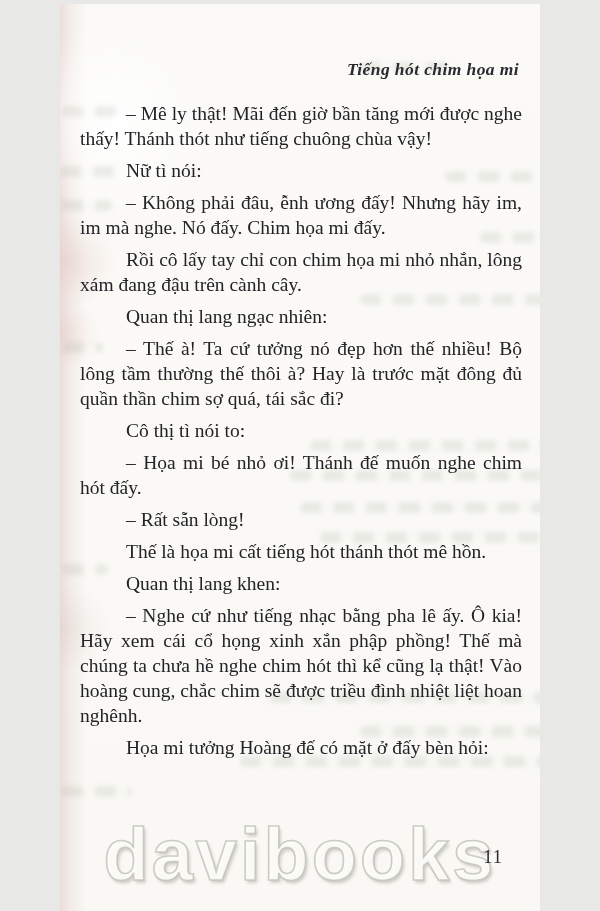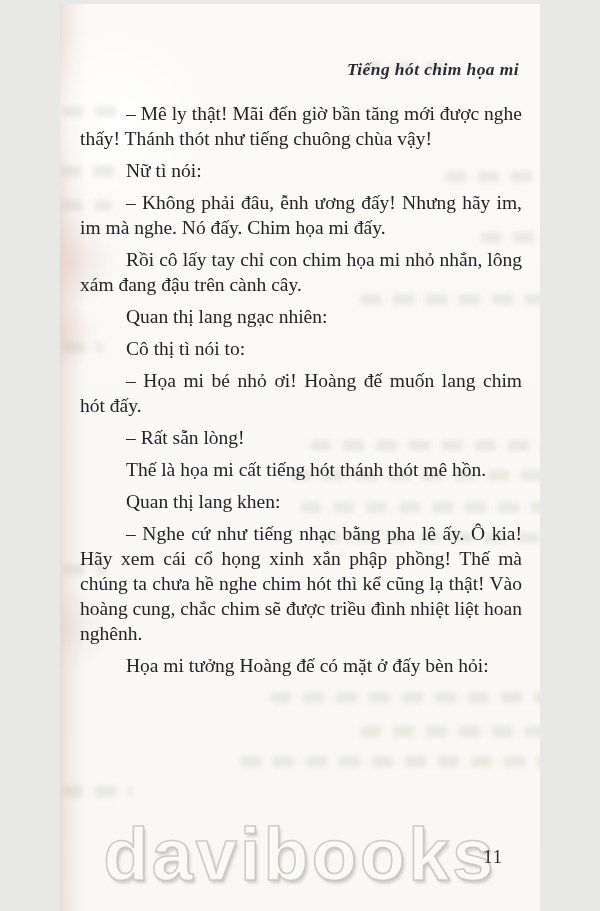--- a/index.html
+++ b/index.html
@@ -136,22 +136,23 @@
   <div class="bleed" style="top:782px; left:2px;   width:70px;"></div>
 
   <div class="running-head">Tiếng hót chim họa mi</div>
 
   <div class="body-text">
     <p>– Mê ly thật! Mãi đến giờ bần tăng mới được nghe thấy! Thánh thót như tiếng chuông chùa vậy!</p>
     <p>Nữ tì nói:</p>
     <p>– Không phải đâu, ễnh ương đấy! Nhưng hãy im, im mà nghe. Nó đấy. Chim họa mi đấy.</p>
     <p>Rồi cô lấy tay chỉ con chim họa mi nhỏ nhắn, lông xám đang đậu trên cành cây.</p>
     <p>Quan thị lang ngạc nhiên:</p>
+    <p>– Thế à! Ta cứ tưởng nó đẹp hơn thế nhiều! Bộ lông tầm thường thế thôi à? Hay là trước mặt đông đủ quần thần chim sợ quá, tái sắc đi?</p>
     <p>Cô thị tì nói to:</p>
-    <p>– Họa mi bé nhỏ ơi! Hoàng đế muốn lang chim hót đấy.</p>
+    <p>– Họa mi bé nhỏ ơi! Thánh đế muốn nghe chim hót đấy.</p>
     <p>– Rất sẵn lòng!</p>
     <p>Thế là họa mi cất tiếng hót thánh thót mê hồn.</p>
     <p>Quan thị lang khen:</p>
     <p>– Nghe cứ như tiếng nhạc bằng pha lê ấy. Ô kia! Hãy xem cái cổ họng xinh xắn phập phồng! Thế mà chúng ta chưa hề nghe chim hót thì kể cũng lạ thật! Vào hoàng cung, chắc chim sẽ được triều đình nhiệt liệt hoan nghênh.</p>
     <p>Họa mi tưởng Hoàng đế có mặt ở đấy bèn hỏi:</p>
   </div>
 
   <div class="watermark">
     <div class="wm-brand">davibooks</div>
   </div>

